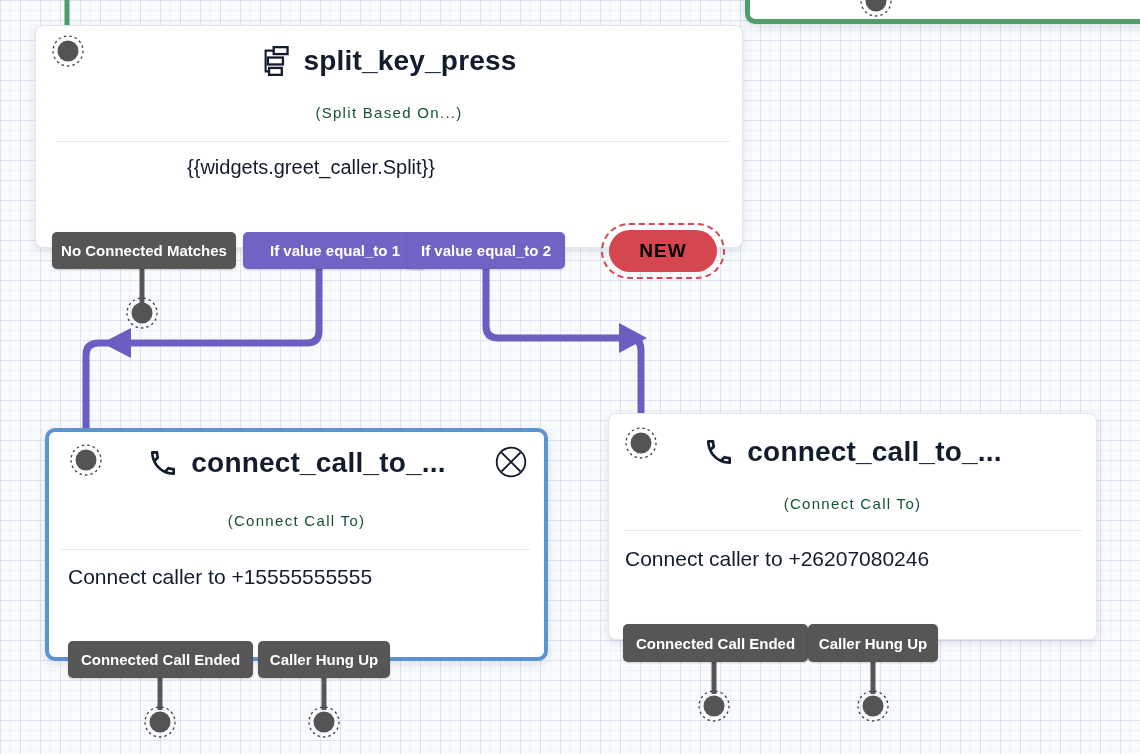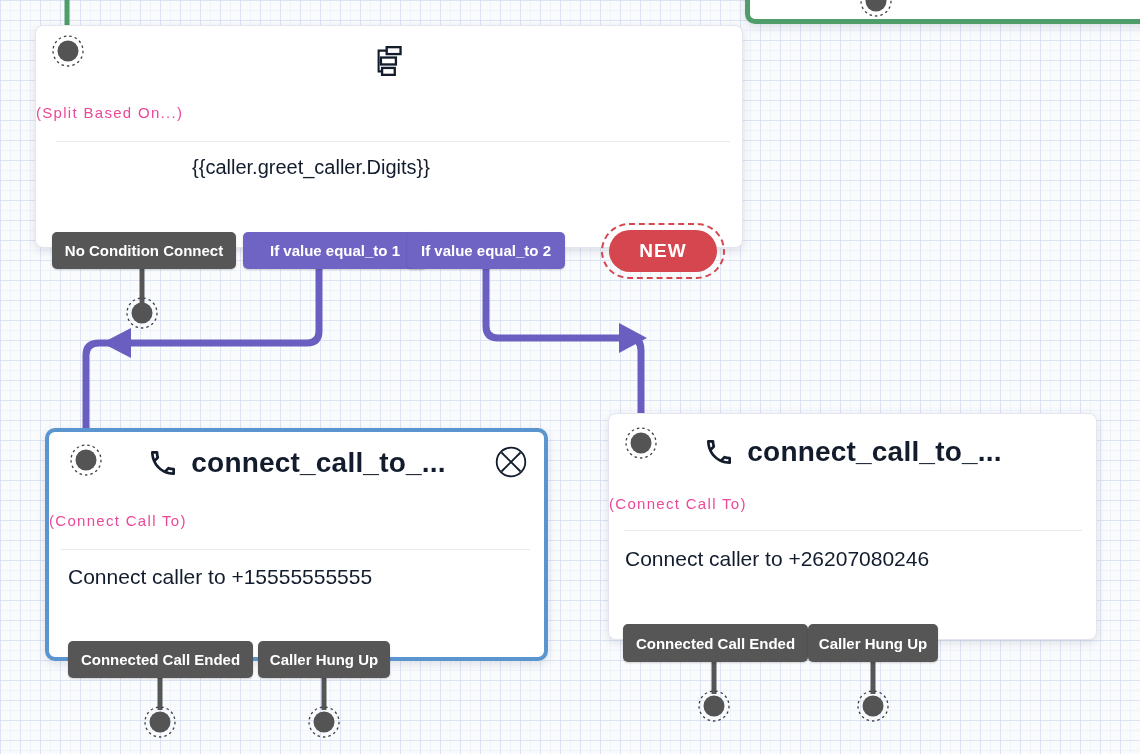--- a/index.html
+++ b/index.html
@@ -26,43 +26,43 @@
   }
   .card.selected { border: 4px solid #5b95cf; border-radius: 10px; }
   .card.green-frame { border: 5px solid #4f9d68; border-radius: 10px; }
 
   .title-row {
     position: absolute; left: 0; right: 0; display: flex;
     align-items: center; justify-content: center; gap: 12px; height: 42px;
   }
   .w-title { font-size: 28px; font-weight: 700; color: #121c2d; letter-spacing: 0.2px; white-space: nowrap; }
   .w-subtitle {
-    position: absolute; left: 0; right: 0; 
-    font-size: 15px; color: #ec4899; letter-spacing: 1.3px; white-space: nowrap;
+    position: absolute; left: 0; right: 0; text-align: center;
+    font-size: 15px; color: #14532d; letter-spacing: 1.3px; white-space: nowrap;
   }
   .divider { position: absolute; height: 1px; background: #e7e9ee; }
   .w-value { position: absolute; font-size: 21px; color: #121c2d; white-space: nowrap; }
 
   .tbtn {
     position: absolute; z-index: 3; display: flex; align-items: center; justify-content: center;
     color: #ffffff; font-size: 15px; font-weight: 600; border-radius: 5px;
     white-space: nowrap; box-shadow: 0 1px 2px rgba(0,0,0,0.18); cursor: pointer;
   }
   .tbtn.dark { background: #565656; }
   .tbtn.purple { background: #6f64c4; }
 
   .new-outer {
     position: absolute; left: 601px; top: 223px; width: 124px; height: 56px; z-index: 3;
     border: 2px dashed #d5464f; border-radius: 28px;
     display: flex; align-items: center; justify-content: center; cursor: pointer;
   }
   .new-inner {
     width: 108px; height: 42px; background: #d5464f; border-radius: 21px;
     display: flex; align-items: center; justify-content: center;
-    color: #ffffff; font-size: 19px; font-weight: 700; letter-spacing: 1px;
+    color: #000000; font-size: 19px; font-weight: 700; letter-spacing: 1px;
   }
 
   .close-btn { position: absolute; top: 14px; right: 17px; width: 32px; height: 32px; cursor: pointer; }
 
   .dot-ring { fill: none; stroke: #3f3f3f; stroke-width: 1.3; stroke-dasharray: 2.5 3; }
   .dot-core { fill: #545454; }
   .pline { fill: none; stroke: #6a5fc1; stroke-width: 7; }
   .parrow { fill: #6a5fc1; }
   .gline { fill: none; stroke: #4f9d68; stroke-width: 5; }
   .stub { fill: none; stroke: #565656; stroke-width: 5; }
@@ -89,24 +89,25 @@
   <div class="card green-frame" style="left:745px; top:-34px; width:412px; height:58px;"></div>
 
   <div class="card" style="left:35px; top:25px; width:708px; height:223px;">
     <div class="title-row" style="top:14px;">
       <svg width="30" height="30" viewBox="0 0 26 26">
         <polyline class="icon-stroke" points="11,4 4,4 4,22 7,22" stroke-width="1.8"></polyline>
         <rect class="icon-stroke" x="11" y="1" width="12" height="6" stroke-width="2"></rect>
         <rect class="icon-stroke" x="6" y="10" width="13" height="6" stroke-width="2"></rect>
         <rect class="icon-stroke" x="7" y="19" width="11" height="6" stroke-width="2"></rect>
       </svg>
+      <span class="w-title">split_key_press</span>
     </div>
     <div class="w-subtitle" style="top:78px;">(Split Based On...)</div>
     <div class="divider" style="top:115px; left:20px; right:12px;"></div>
-    <div class="w-value" style="top:130px; left:0; width:550px; text-align:center; font-size:20px;">{{caller.greet_caller.Digits}}</div>
+    <div class="w-value" style="top:130px; left:0; width:550px; text-align:center; font-size:20px;">{{widgets.greet_caller.Split}}</div>
   </div>
 
   <div class="card selected" style="left:45px; top:428px; width:503px; height:233px;">
     <div class="title-row" style="top:10px;">
       <svg width="32" height="32" viewBox="0 0 24 24">
         <path fill="#121c2d" d="M6.54 5c.06.89.21 1.76.45 2.59l-1.2 1.2c-.41-1.2-.67-2.47-.76-3.79h1.51m9.86 12.02c.85.24 1.72.39 2.6.45v1.49c-1.32-.09-2.59-.35-3.8-.75l1.2-1.19M7.5 3H4c-.55 0-1 .45-1 1 0 9.39 7.61 17 17 17 .55 0 1-.45 1-1v-3.49c0-.55-.45-1-1-1-1.24 0-2.45-.2-3.57-.57-.1-.04-.21-.05-.31-.05-.26 0-.51.1-.71.29l-2.2 2.2c-2.83-1.44-5.15-3.75-6.59-6.59l2.2-2.21c.28-.26.36-.65.25-1C8.7 6.45 8.5 5.25 8.5 4c0-.55-.45-1-1-1z"></path>
       </svg>
       <span class="w-title">connect_call_to_...</span>
     </div>
     <svg class="close-btn" viewBox="0 0 32 32">
@@ -124,21 +125,21 @@
       <svg width="32" height="32" viewBox="0 0 24 24">
         <path fill="#121c2d" d="M6.54 5c.06.89.21 1.76.45 2.59l-1.2 1.2c-.41-1.2-.67-2.47-.76-3.79h1.51m9.86 12.02c.85.24 1.72.39 2.6.45v1.49c-1.32-.09-2.59-.35-3.8-.75l1.2-1.19M7.5 3H4c-.55 0-1 .45-1 1 0 9.39 7.61 17 17 17 .55 0 1-.45 1-1v-3.49c0-.55-.45-1-1-1-1.24 0-2.45-.2-3.57-.57-.1-.04-.21-.05-.31-.05-.26 0-.51.1-.71.29l-2.2 2.2c-2.83-1.44-5.15-3.75-6.59-6.59l2.2-2.21c.28-.26.36-.65.25-1C8.7 6.45 8.5 5.25 8.5 4c0-.55-.45-1-1-1z"></path>
       </svg>
       <span class="w-title">connect_call_to_...</span>
     </div>
     <div class="w-subtitle" style="top:81px;">(Connect Call To)</div>
     <div class="divider" style="top:116px; left:15px; right:14px;"></div>
     <div class="w-value" style="top:133px; left:16px;">Connect caller to +26207080246</div>
   </div>
 
-  <div class="tbtn dark" style="left:52px;  top:232px; width:184px; height:37px;">No Condition Connect</div>
+  <div class="tbtn dark" style="left:52px;  top:232px; width:184px; height:37px;">No Connected Matches</div>
   <div class="tbtn purple" style="left:243px; top:232px; width:184px; height:37px;">If value equal_to 1</div>
   <div class="tbtn purple" style="left:407px; top:232px; width:158px; height:37px;">If value equal_to 2</div>
 
   <div class="new-outer">
     <div class="new-inner">NEW</div>
   </div>
 
   <div class="tbtn dark" style="left:68px;  top:641px; width:185px; height:37px;">Connected Call Ended</div>
   <div class="tbtn dark" style="left:258px; top:641px; width:132px; height:37px;">Caller Hung Up</div>
   <div class="tbtn dark" style="left:623px; top:624px; width:185px; height:38px;">Connected Call Ended</div>

